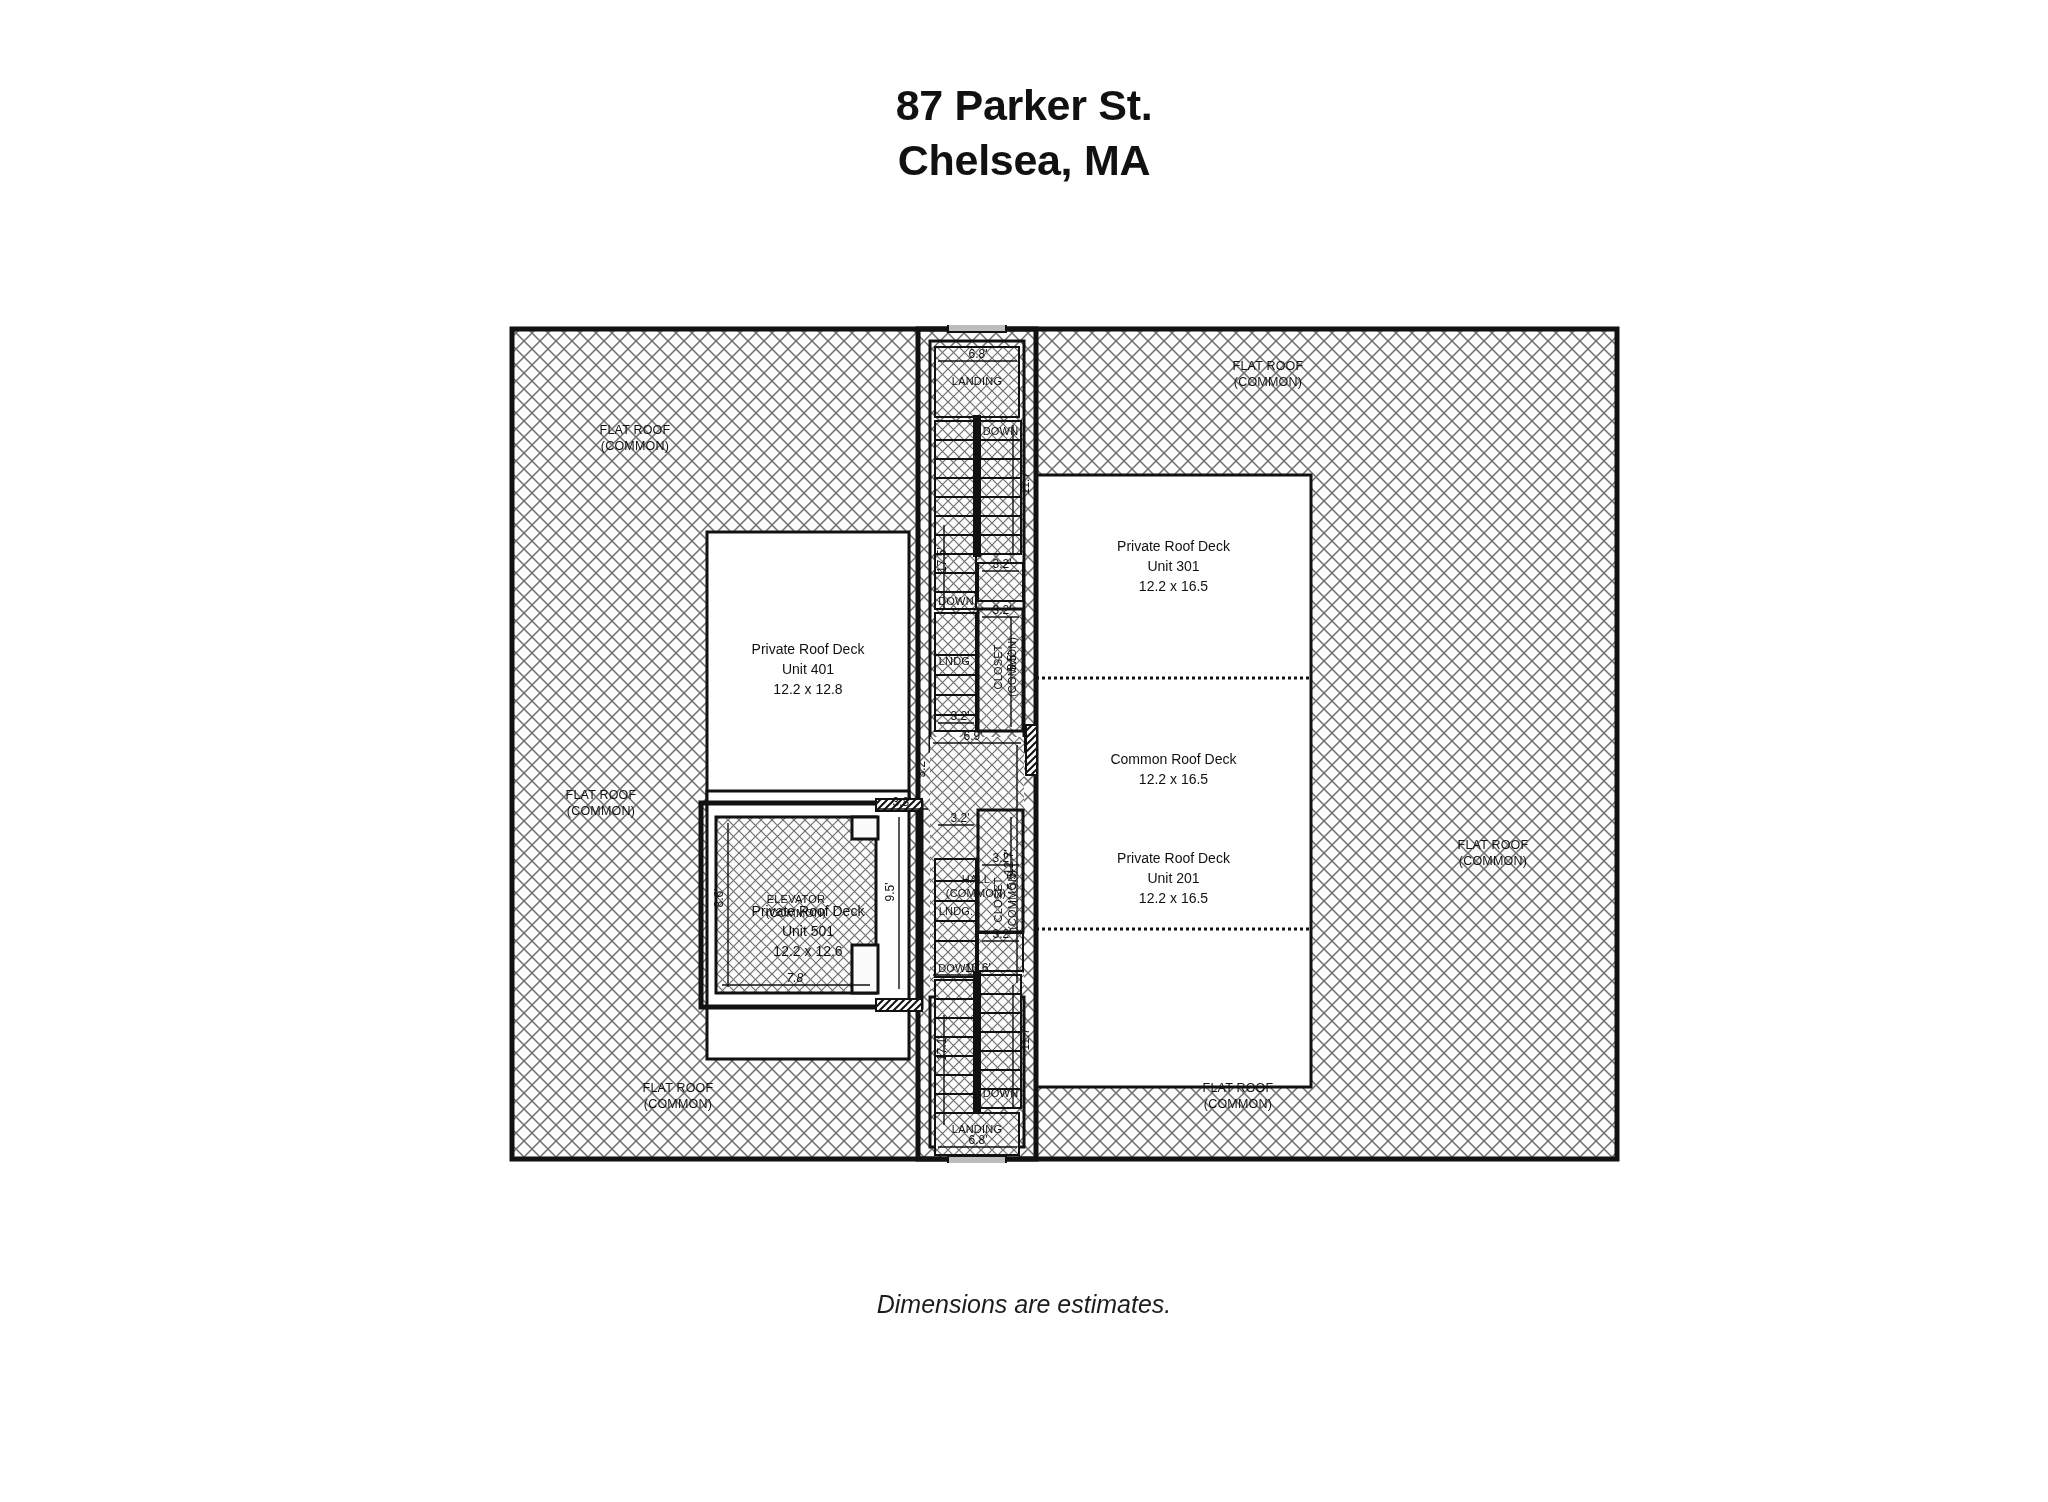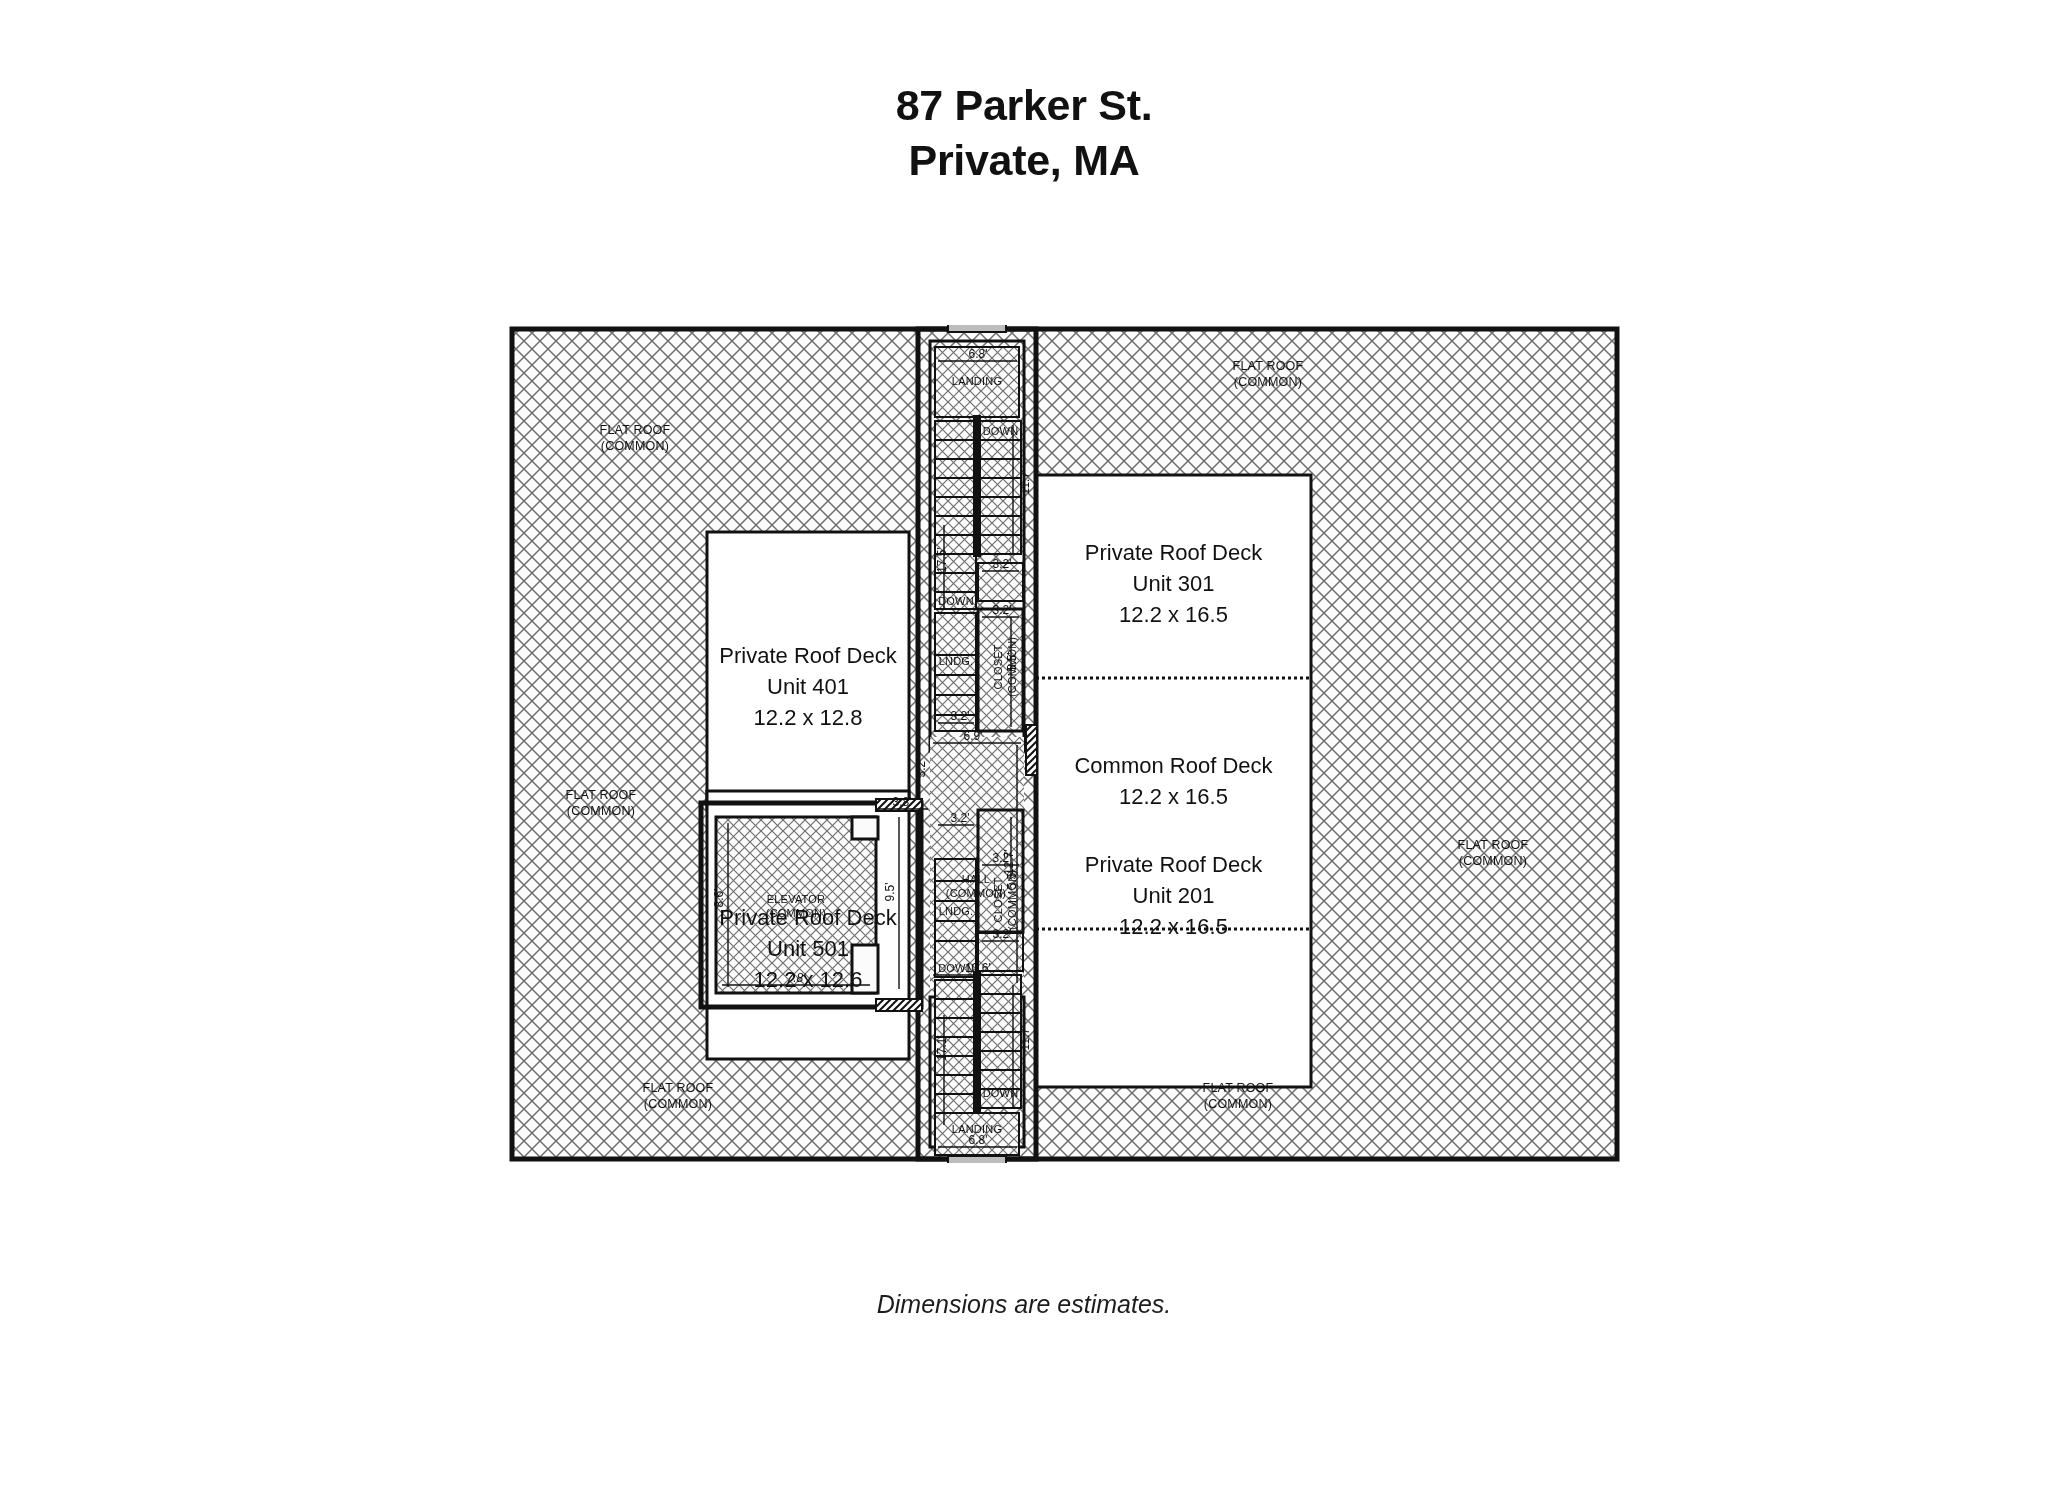--- a/index.html
+++ b/index.html
@@ -14,34 +14,34 @@
   
   .footer-block{position:absolute;left:0;top:1288px;width:2048px;text-align:center;}
   .footer-line{font-size:25px;font-style:italic;line-height:1.32;color:#1c1c1c;}
 
   
   .plan{position:absolute;left:508px;top:325px;width:1113px;height:838px;}
   .plan svg{display:block;}
 
   
   .lbl{position:absolute;text-align:center;white-space:nowrap;color:#111;}
-  .lbl.room{font-size:22px;line-height:1.42;}
+  .lbl.room{font-size:14px;line-height:1.42;}
   .lbl.small{font-size:12.5px;line-height:1.3;letter-spacing:.2px;}
   .lbl.tiny{font-size:11px;line-height:1.25;letter-spacing:.2px;}
   .lbl.dim{font-size:12px;}
   .rot90{transform-origin:50% 50%;}
 </style>
 </head>
 <body>
 
 <div class="page">
 
   <div class="title-block">
     <div class="title-line">87 Parker St.</div>
-    <div class="title-line">Private, MA</div>
+    <div class="title-line">Chelsea, MA</div>
   </div>
 
   <div class="plan">
 
     <svg width="1113" height="838" viewBox="0 0 1113 838" xmlns="http://www.w3.org/2000/svg">
       <defs>
         <pattern id="xhatch" width="16" height="16" patternUnits="userSpaceOnUse">
           <rect width="16" height="16" fill="#fbfbfb"></rect>
           <path d="M-4,4 L4,-4 M0,16 L16,0 M12,20 L20,12" stroke="#6f6f6f" stroke-width="1.5"></path>
           <path d="M-4,12 L4,20 M0,0 L16,16 M12,-4 L20,4" stroke="#6f6f6f" stroke-width="1.5"></path>

